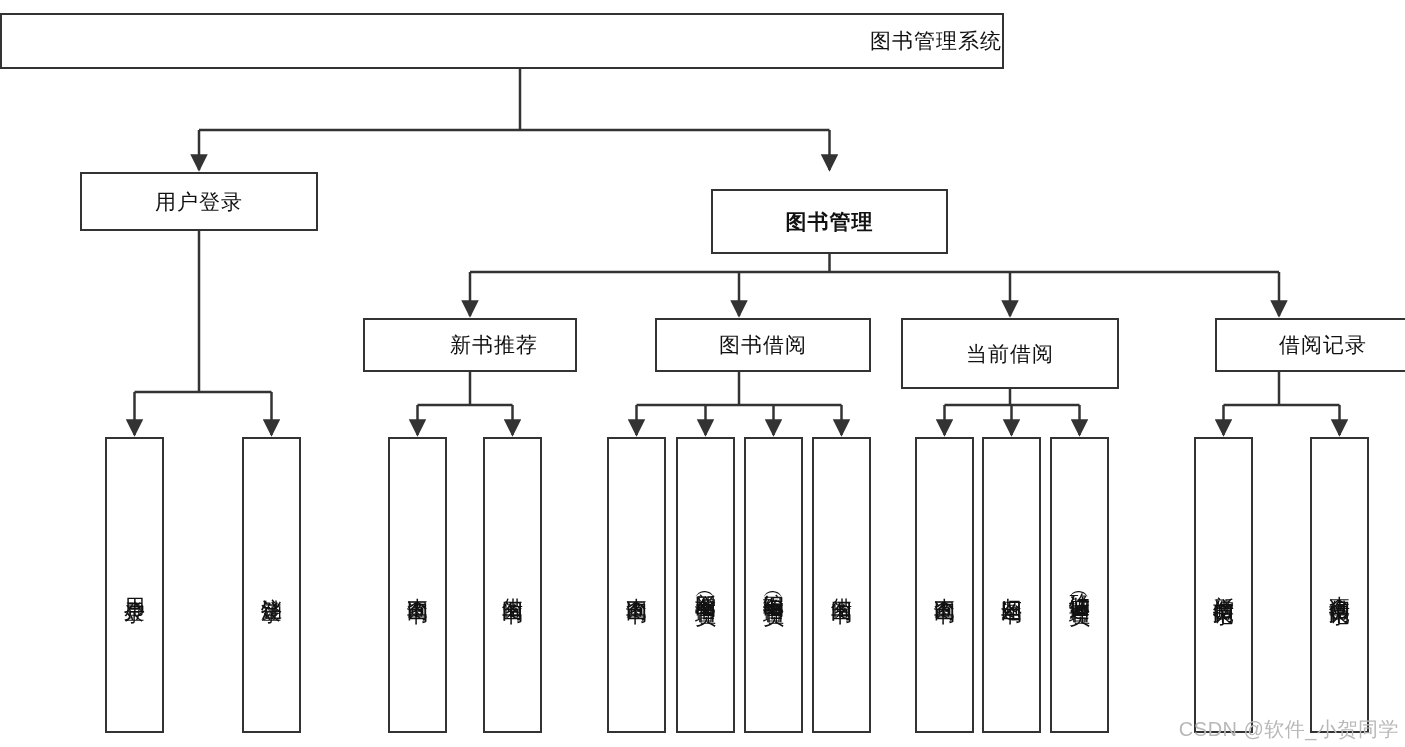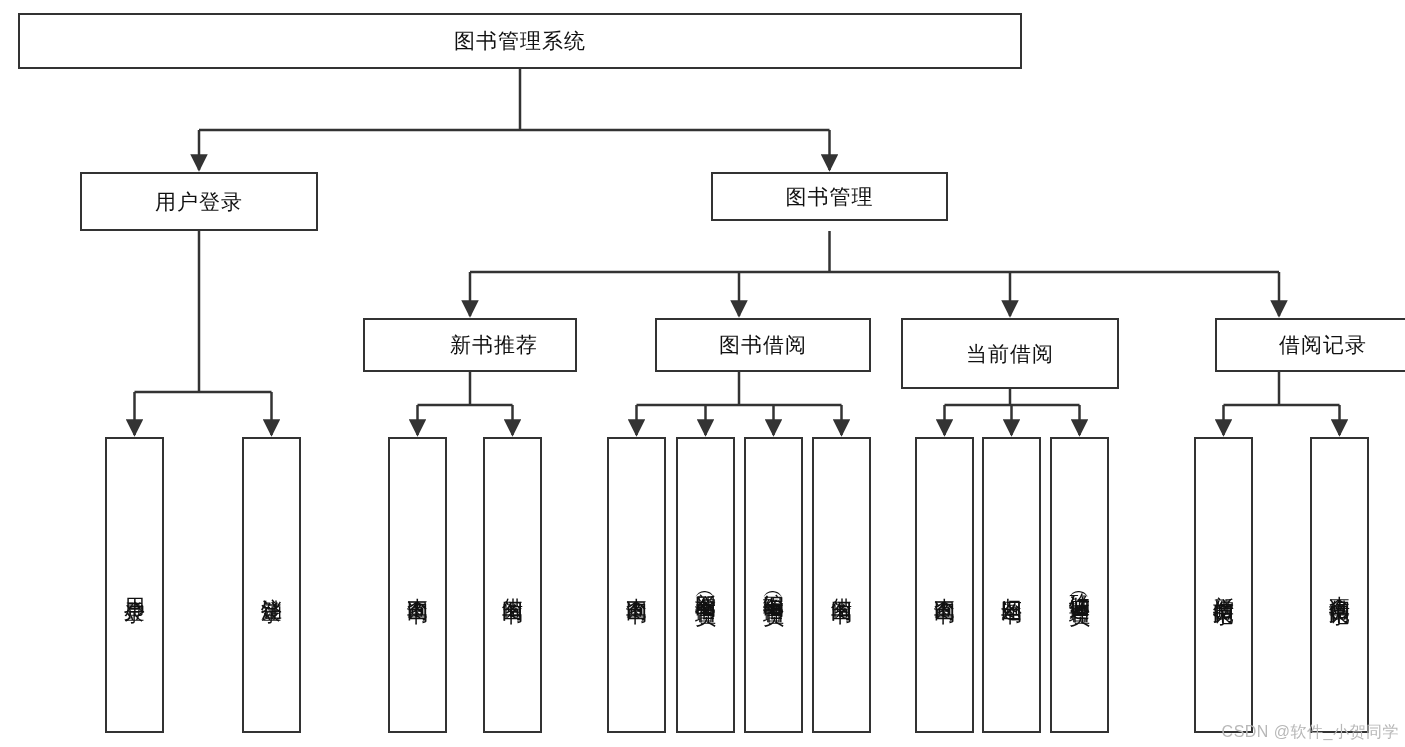--- a/index.html
+++ b/index.html
@@ -50,21 +50,21 @@
     line-height: 1.05;
     white-space: nowrap;
   }
   .node .label {
     display: block;
   }
   #watermark {
     position: absolute;
     right: 6px;
     bottom: 4px;
-    font-size: 16px;
+    font-size: 20px;
     color: #b8b8b8;
     z-index: 5;
     white-space: nowrap;
     letter-spacing: 0.5px;
   }
 </style>
 </head>
 <body>
 
 <div id="canvas">
@@ -106,27 +106,27 @@
         <path d="M 1011.5 405 L 1011.5 435" marker-end="url(#arrow)"></path>
         <path d="M 1079.5 405 L 1079.5 435" marker-end="url(#arrow)"></path>
         <path d="M 1279 372 L 1279 405"></path>
         <path d="M 1223.5 405 L 1339.5 405"></path>
         <path d="M 1223.5 405 L 1223.5 435" marker-end="url(#arrow)"></path>
         <path d="M 1339.5 405 L 1339.5 435" marker-end="url(#arrow)"></path>
       </g>
   </svg>
 
   <div id="nodes-layer">
-      <div class="node horiz" style="left: 18px; top: 13px; width: 1004px; height: 56px;">
+      <div class="node horiz" style="left: 0; top: 13px; width: 1004px; height: 56px; justify-content: flex-end;">
         <span class="label">图书管理系统</span>
       </div>
       <div class="node horiz" style="left: 80px; top: 172px; width: 238px; height: 59px;">
         <span class="label">用户登录</span>
       </div>
-      <div class="node horiz" style="left: 711px; top: 172px; width: 237px; height: 49px;">
+      <div class="node horiz" style="left: 711px; top: 189px; width: 237px; height: 65px; font-weight: bold;">
         <span class="label">图书管理</span>
       </div>
       <div class="node horiz" style="left: 363px; top: 318px; width: 214px; height: 54px; padding-left: 48px;">
         <span class="label">新书推荐</span>
       </div>
       <div class="node horiz" style="left: 631px; top: 318px; width: 216px; height: 54px; margin-left: 24px;">
         <span class="label">图书借阅</span>
       </div>
       <div class="node horiz" style="left: 901px; top: 318px; width: 218px; height: 71px;">
         <span class="label">当前借阅</span>

